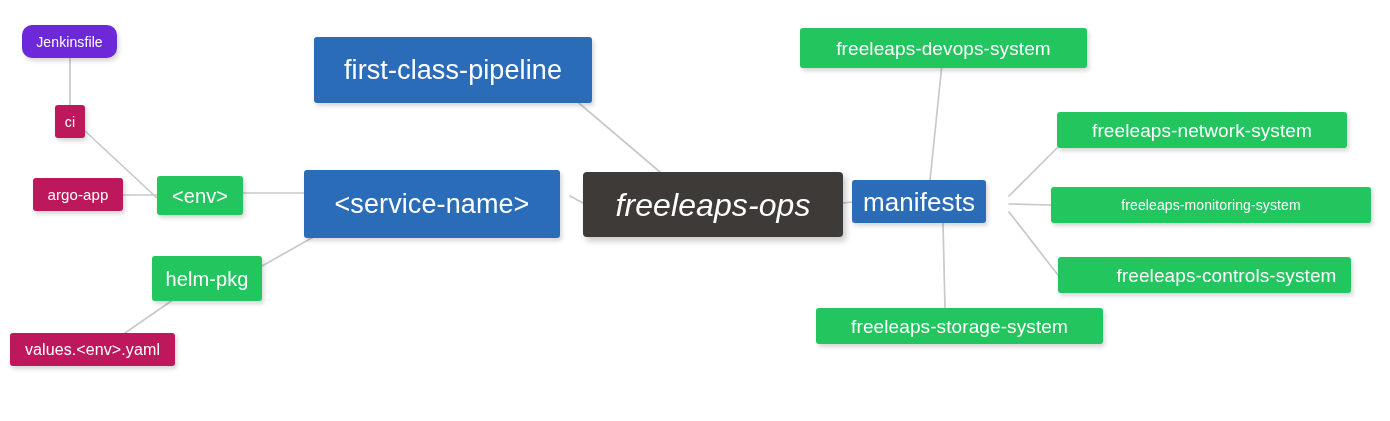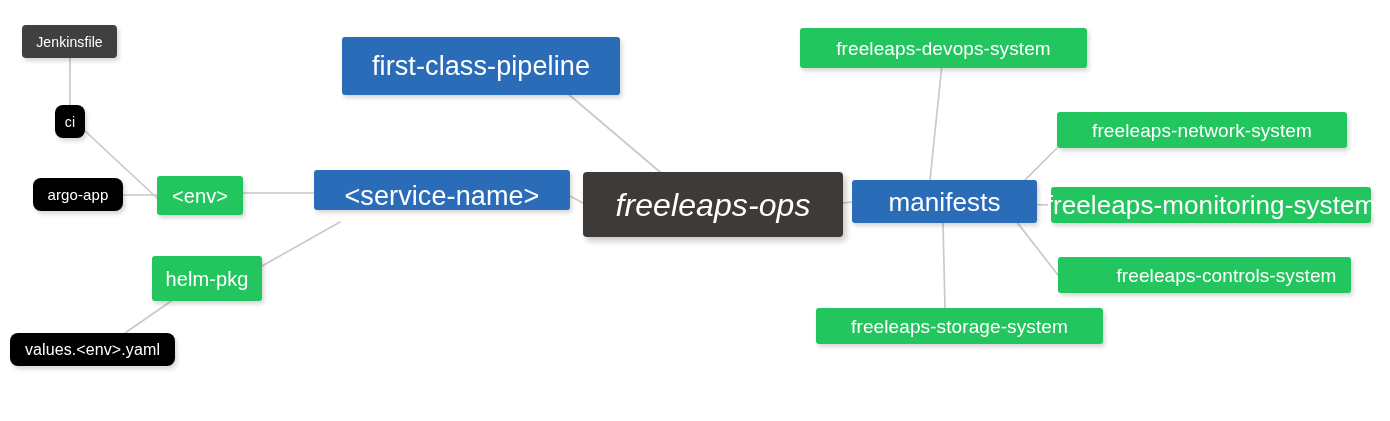--- a/index.html
+++ b/index.html
@@ -36,22 +36,22 @@
     cursor:pointer;
   }
   .node.root{
     background:#3e3a37;
     border-radius:4px;
     box-shadow:3px 4px 6px rgba(0,0,0,0.22);
     font-style:italic;
   }
   .node.blue{background:#2b6cb8;}
   .node.green{background:#23c55f;}
-  .node.red{background:#000000;border-radius:8px;}
-  .node.orange{background:#404040;border-radius:4px;}
+  .node.red{background:#be185d;}
+  .node.orange{background:#6d28d9;border-radius:10px;}
 </style>
 </head>
 <body>
 
 <div id="mindmap">
   <svg id="edges" viewBox="0 0 1390 421" width="1390" height="421" xmlns="http://www.w3.org/2000/svg">
       <polyline points="70,58 70,105" fill="none" stroke="#c9c9c9" stroke-width="1.7" stroke-linecap="round"></polyline>
       <polyline points="85,131 157,198" fill="none" stroke="#c9c9c9" stroke-width="1.7" stroke-linecap="round"></polyline>
       <polyline points="123,195 157,195" fill="none" stroke="#c9c9c9" stroke-width="1.7" stroke-linecap="round"></polyline>
       <polyline points="243,193 314,193" fill="none" stroke="#c9c9c9" stroke-width="1.7" stroke-linecap="round"></polyline>
@@ -78,39 +78,39 @@
       </div>
       <div class="node red" style="left: 10px; top: 333px; width: 165px; height: 33px; font-size: 16px;">
         <span>values.&lt;env&gt;.yaml</span>
       </div>
       <div class="node green" style="left: 157px; top: 176px; width: 86px; height: 39px; font-size: 20px;">
         <span>&lt;env&gt;</span>
       </div>
       <div class="node green" style="left: 152px; top: 256px; width: 110px; height: 45px; font-size: 20px;">
         <span>helm-pkg</span>
       </div>
-      <div class="node blue" style="left: 314px; top: 37px; width: 278px; height: 58px; font-size: 27px; margin-left: 28px;">
+      <div class="node blue" style="left: 314px; top: 37px; width: 278px; height: 66px; font-size: 27px;">
         <span>first-class-pipeline</span>
       </div>
-      <div class="node blue" style="left: 314px; top: 170px; width: 256px; height: 40px; font-size: 27px; align-items: flex-end;">
+      <div class="node blue" style="left: 304px; top: 170px; width: 256px; height: 68px; font-size: 27px;">
         <span>&lt;service-name&gt;</span>
       </div>
       <div class="node root" style="left: 583px; top: 172px; width: 260px; height: 65px; font-size: 32px;">
         <span>freeleaps-ops</span>
       </div>
-      <div class="node blue" style="left: 852px; top: 180px; width: 185px; height: 43px; font-size: 26px;">
+      <div class="node blue" style="left: 852px; top: 180px; width: 134px; height: 43px; font-size: 26px;">
         <span>manifests</span>
       </div>
       <div class="node green" style="left: 800px; top: 28px; width: 287px; height: 40px; font-size: 19px;">
         <span>freeleaps-devops-system</span>
       </div>
       <div class="node green" style="left: 1057px; top: 112px; width: 290px; height: 36px; font-size: 19px;">
         <span>freeleaps-network-system</span>
       </div>
-      <div class="node green" style="left: 1051px; top: 187px; width: 320px; height: 36px; font-size: 26px;">
+      <div class="node green" style="left: 1051px; top: 187px; width: 320px; height: 36px; font-size: 14px;">
         <span>freeleaps-monitoring-system</span>
       </div>
       <div class="node green" style="left: 1058px; top: 257px; width: 293px; height: 36px; font-size: 19px; padding-left: 44px;">
         <span>freeleaps-controls-system</span>
       </div>
       <div class="node green" style="left: 816px; top: 308px; width: 287px; height: 36px; font-size: 19px;">
         <span>freeleaps-storage-system</span>
       </div>
     </div>
 </div>

